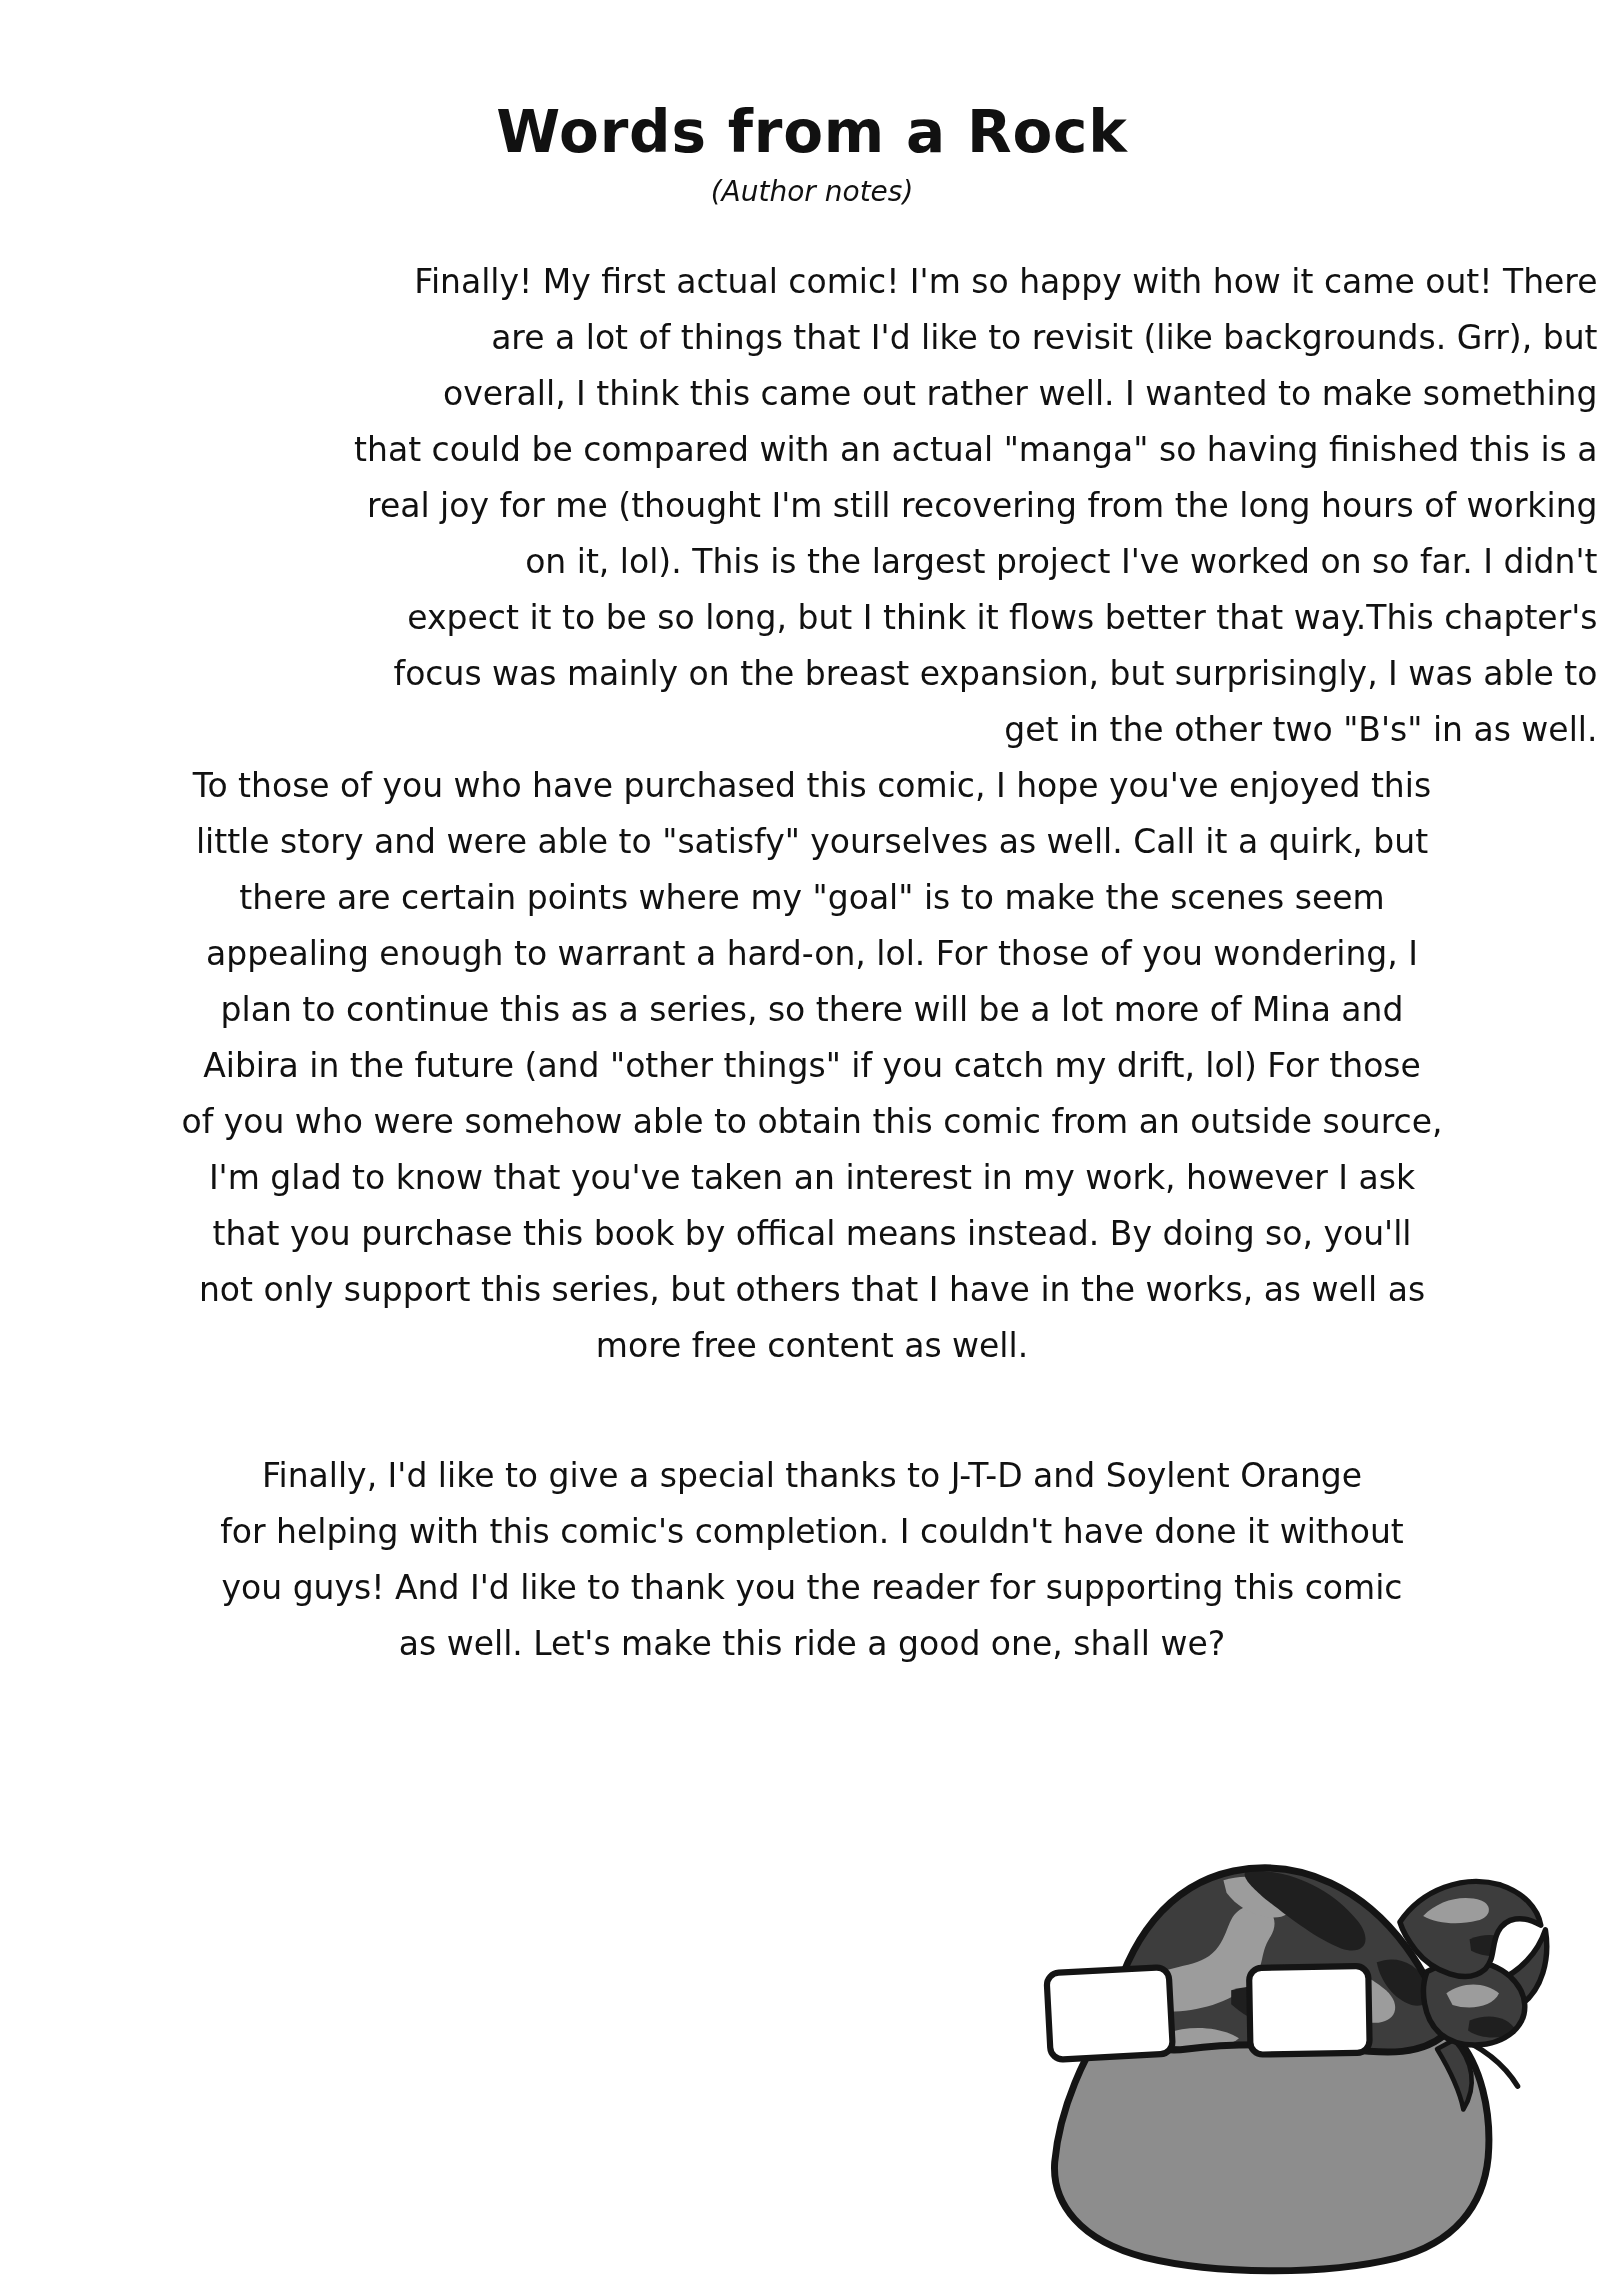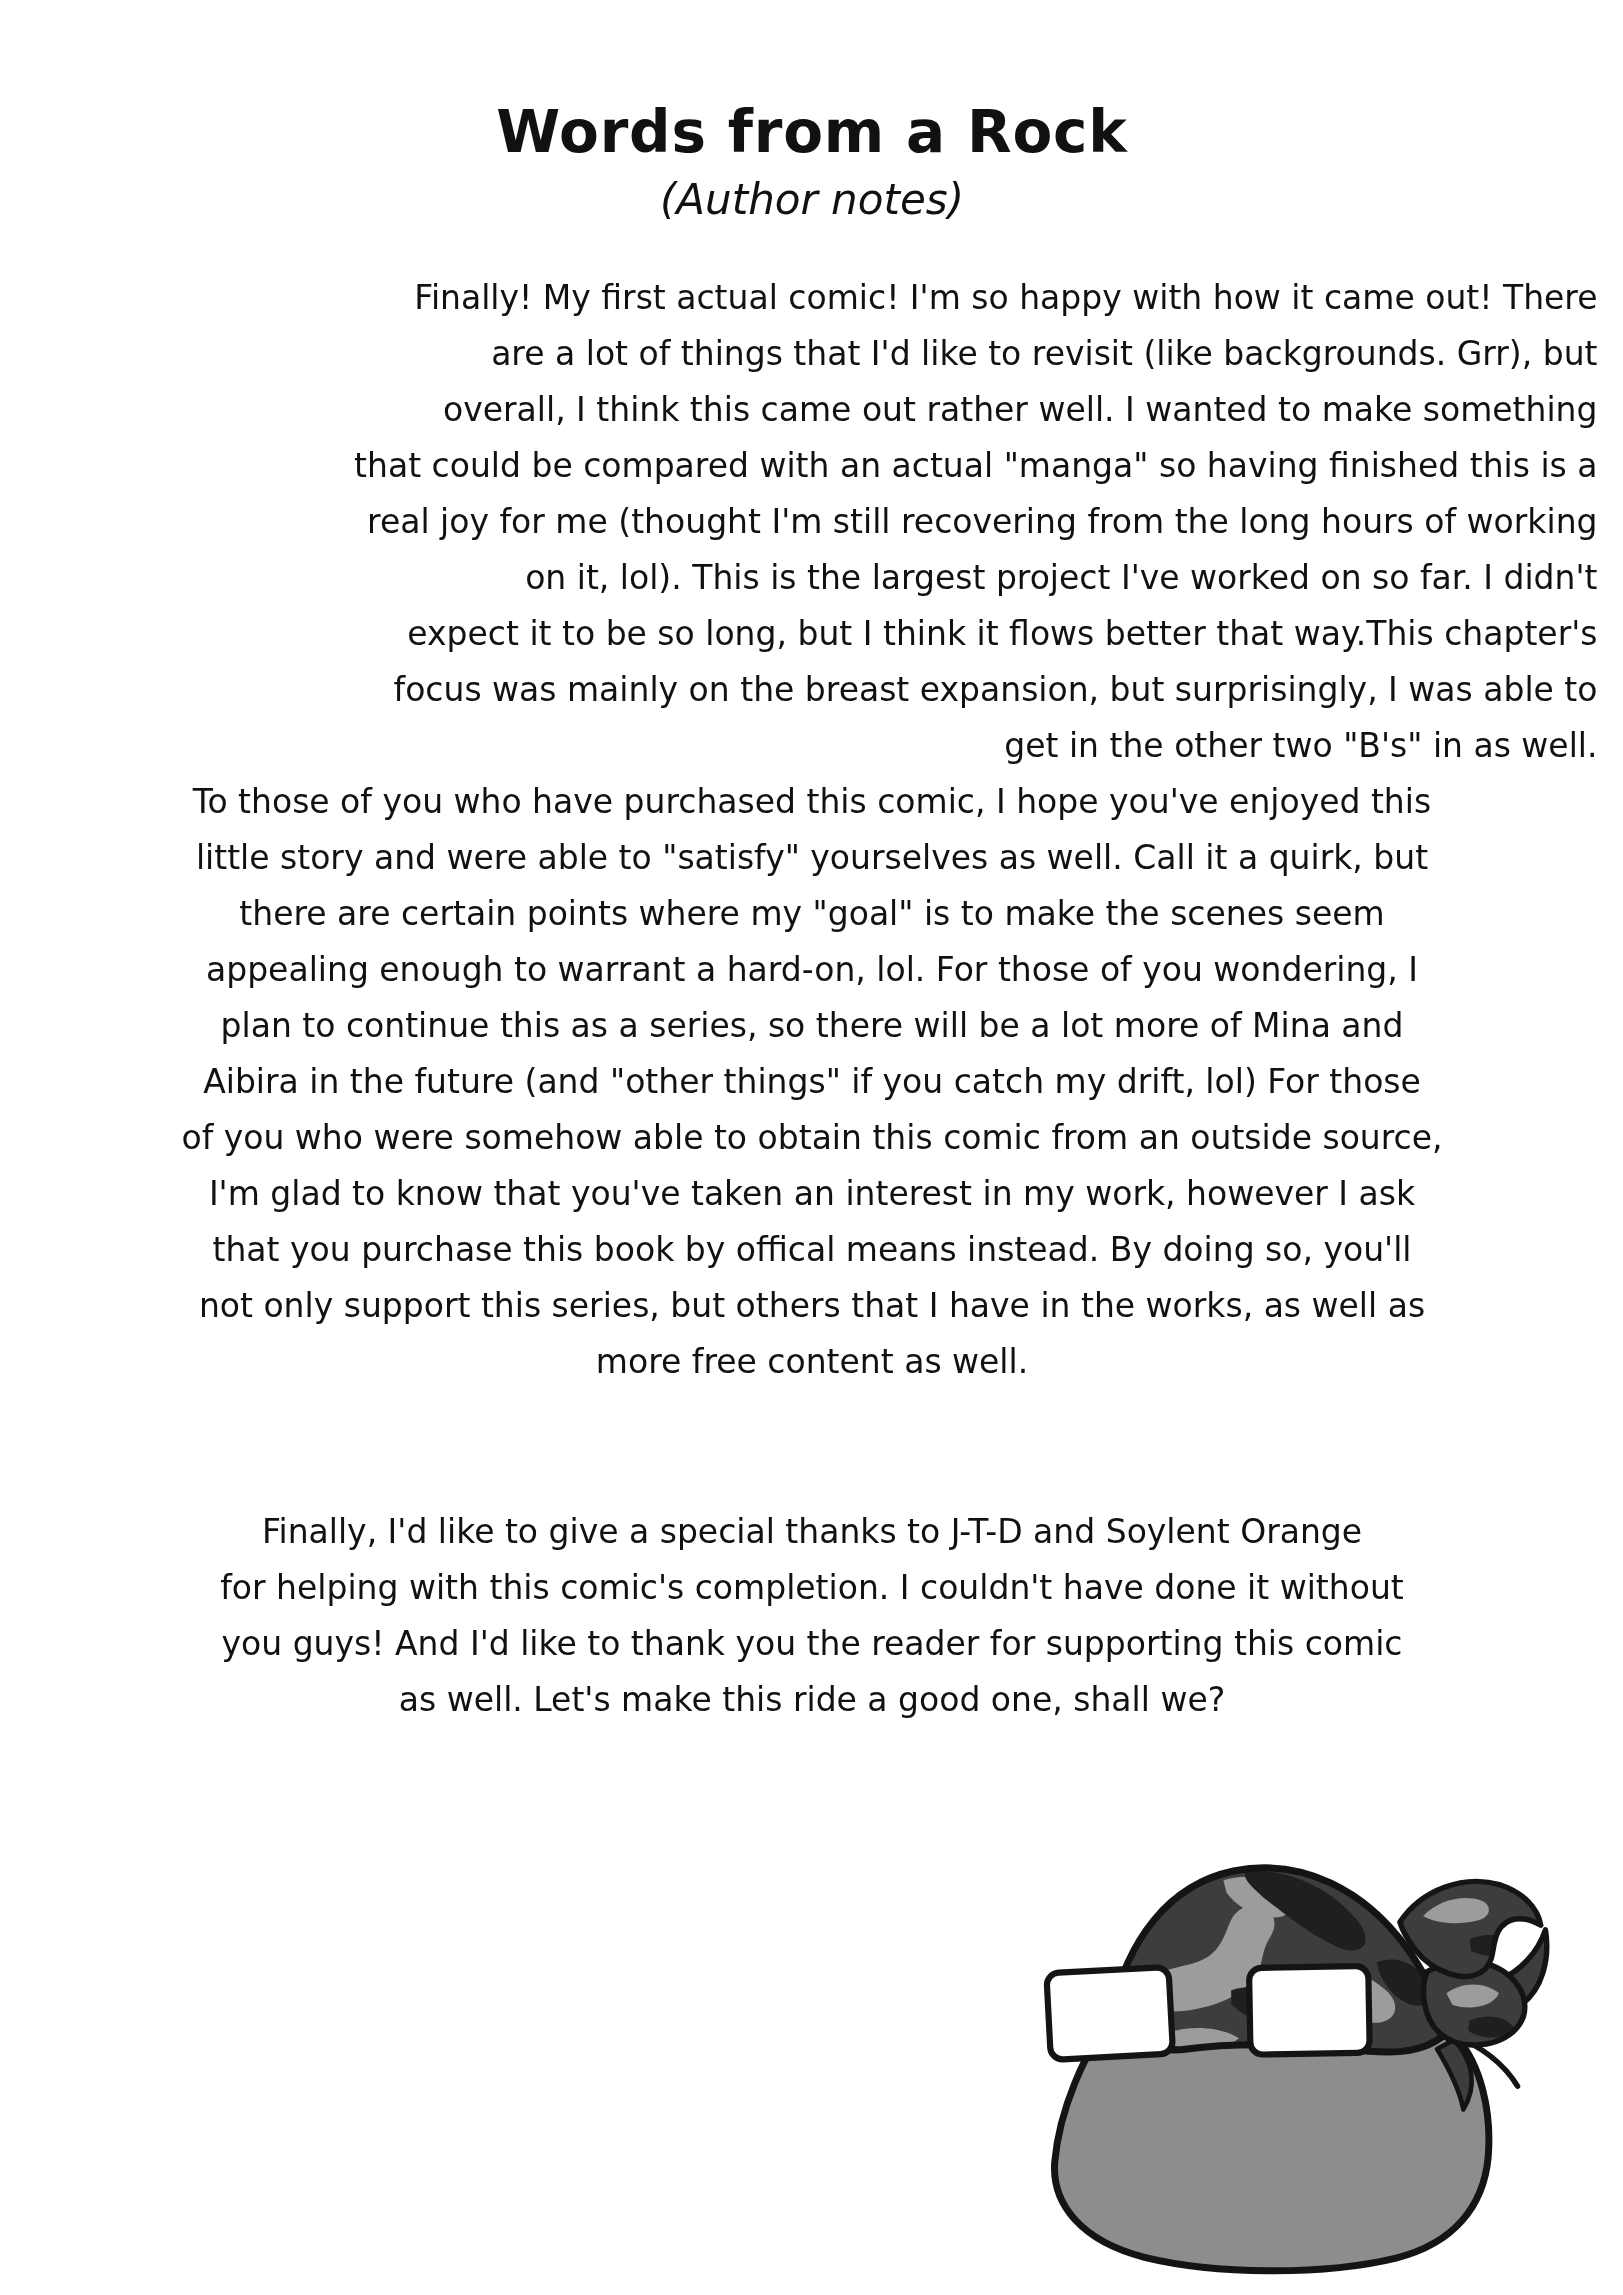--- a/index.html
+++ b/index.html
@@ -18,35 +18,35 @@
   .title {
     margin:98px 0 0 0;
     text-align:center;
     font-size:58px;
     font-weight:bold;
     letter-spacing:0.8px;
   }
   .subtitle {
     margin-top:9.3px;
     text-align:center;
-    font-size:42px;
+    font-size:28px;
     font-style:italic;
     font-weight:500;
   }
   .para {
     width:1571px;
     margin:0 auto;
     text-align:center;
     font-size:33px;
     line-height:56px;
     white-space:pre-line; 
   }
   .p1 { margin-top:46px;text-align:right; }
   .p2 { }
-  .p3 { margin-top:114px; }
+  .p3 { margin-top:74px; }
   .mascot {
     position:absolute;
     left:1036px; top:1854px;
     width:515px; height:435px;
   }
   .mascot svg { display:block; width:100%; height:100%; }
 </style>
 </head>
 <body>
 

